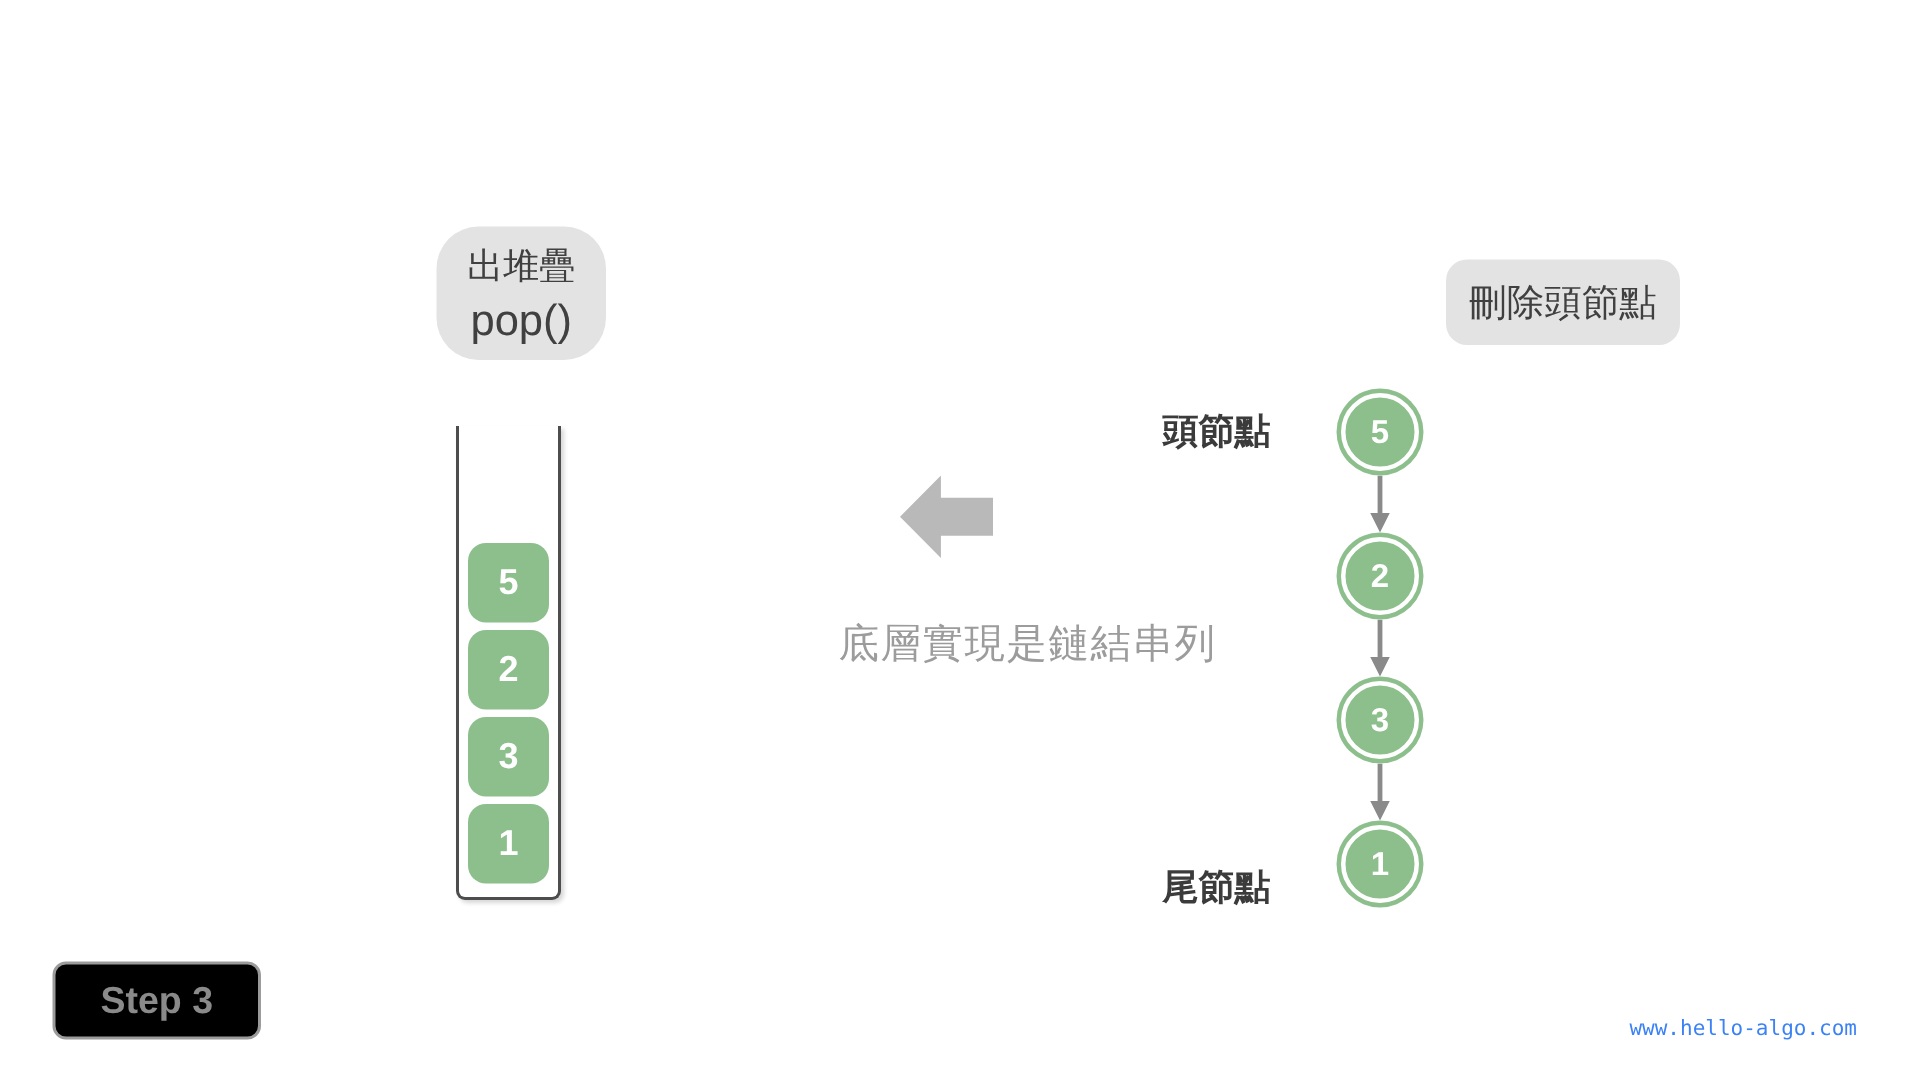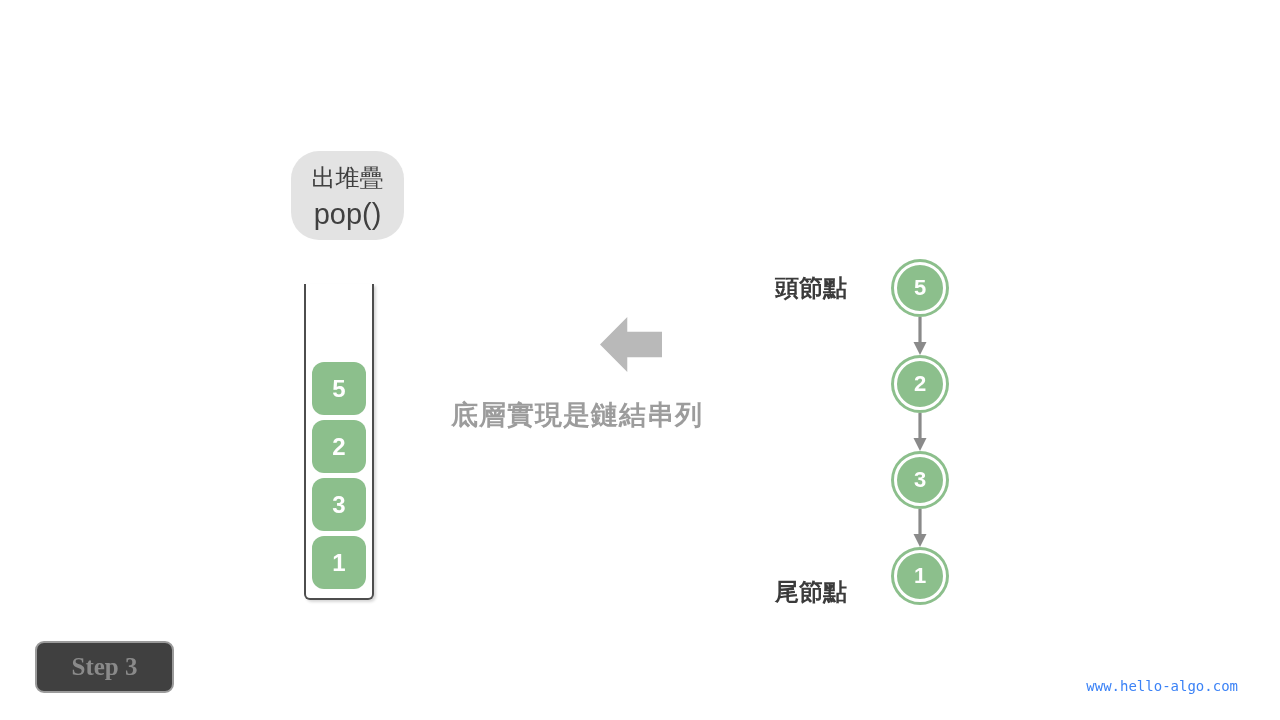--- a/index.html
+++ b/index.html
@@ -47,24 +47,24 @@
 
   
   .big-arrow {
     position: absolute; left: 600px; top: 317px; width: 62px; height: 55px;
     background: var(--arrow-gray, #b9b9b9);
     clip-path: polygon(0% 50%, 44% 0%, 44% 27%, 100% 27%, 100% 73%, 44% 73%, 44% 100%);
   }
 
   
   .caption {
-    position: absolute; left: 451px; top: 396px; width: 360px;
-    text-align: left;
+    position: absolute; left: 451px; top: 410px; width: 360px;
+    text-align: right;
     color: var(--caption-gray, #9c9c9c);
-    font-size: 27px; font-weight: bold; line-height: 39px;
+    font-size: 27px; font-weight: normal; line-height: 39px;
     letter-spacing: 1px;
   }
 
   
   .node {
     position: absolute; left: 894px;
     width: 46px; height: 46px; border-radius: 50%;
     background: var(--node-green, #8cbf8c);
     border: 3px solid #ffffff;
     box-shadow: 0 0 0 3px var(--node-green, #8cbf8c);
@@ -86,24 +86,24 @@
     text-align: left; line-height: 28px;
     color: #3b3b3b; font-size: 24px; font-weight: bold;
   }
   .node-label.head { top: 274px; }
   .node-label.tail { top: 578px; }
 
   
   .step-box {
     position: absolute; left: 35px; top: 641px; width: 139px; height: 52px;
     box-sizing: border-box;
-    background: #404040;
+    background: #000000;
     border: 2px solid #9b9b9b; border-radius: 9px;
     color: #8a8a8a;
-    font-family: Liberation Serif, serif;
+    font-family: Liberation Sans, sans-serif;
     font-weight: bold; font-size: 25px;
     display: flex; align-items: center; justify-content: center;
   }
 
   
   .watermark {
     position: absolute; right: 42px; top: 678px;
     color: #3b82f6;
     font-family: "DejaVu Sans Mono", monospace;
     font-size: 14px;
@@ -112,20 +112,23 @@
 </head>
 <body>
 
 <div class="canvas">
 
   <div class="badge pop-badge">
     <div>出堆疊</div>
     <div class="code-line">pop()</div>
   </div>
 
+  <div class="badge delete-badge">
+    <div>刪除頭節點</div>
+  </div>
 
   <div class="stack-container">
     <div class="stack-cell c0">5</div>
     <div class="stack-cell c1">2</div>
     <div class="stack-cell c2">3</div>
     <div class="stack-cell c3">1</div>
   </div>
 
   <div class="big-arrow"></div>
 

